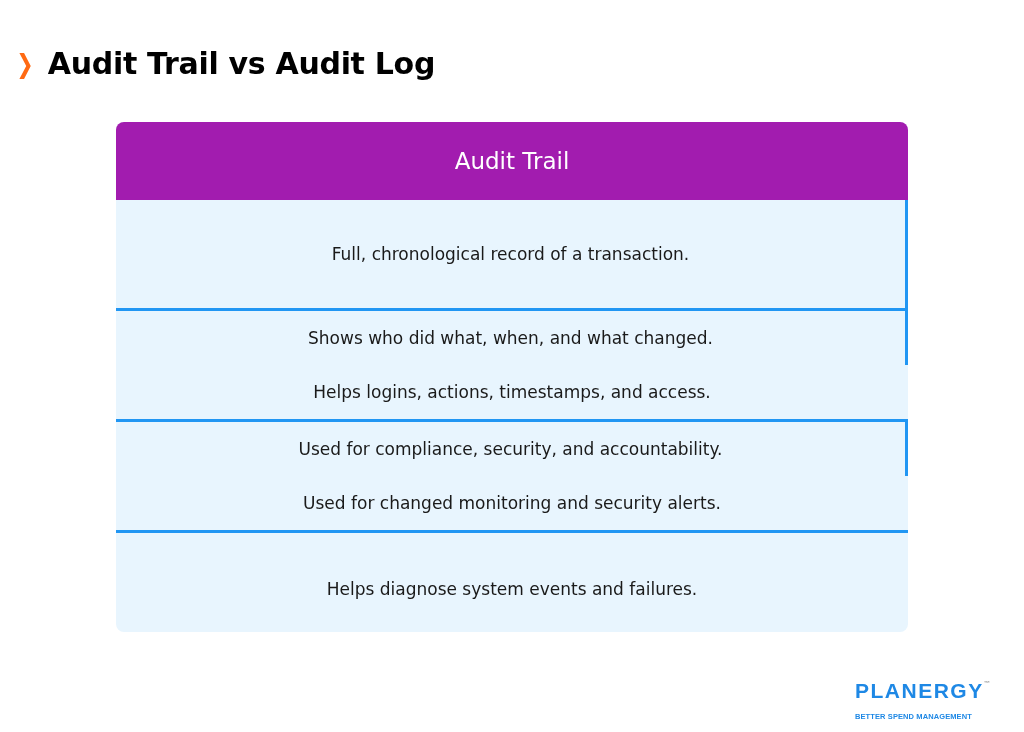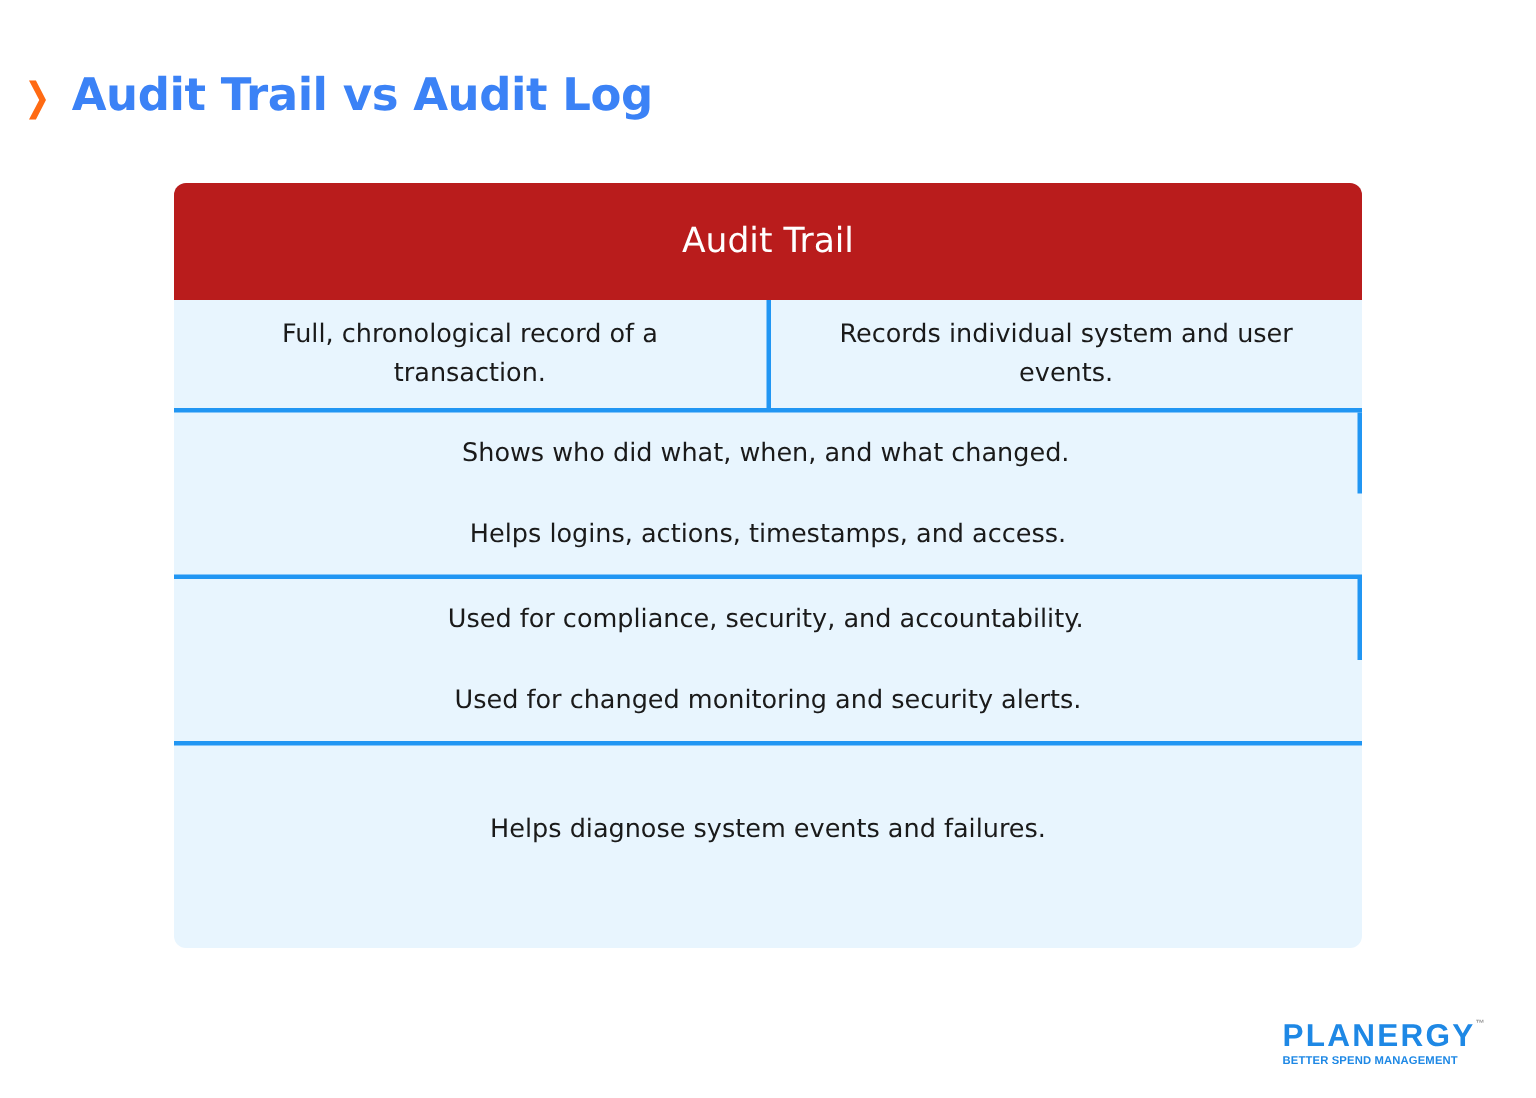--- a/index.html
+++ b/index.html
@@ -2,62 +2,61 @@
 <html><head>
   <meta charset="utf-8">
   <style>
     html, body { margin: 0; padding: 0; }
     body {
       width: 1024px; height: 732px; background: #ffffff; position: relative;
       font-family: "Liberation Sans", "DejaVu Sans", sans-serif; overflow: hidden;
     }
     .title-wrap { position: absolute; left: 14px; top: 46px; display: flex; align-items: center; }
     .chev { color: #ff6a13; font-weight: 900; font-size: 26px; margin-right: 12px; transform: scaleX(0.8); line-height: 1; }
-    .title { font-family: "DejaVu Sans", sans-serif; font-weight: 700; font-size: 30px; color: #3b82f6; letter-spacing: -0.3px; }
+    .title { font-family: "DejaVu Sans", sans-serif; font-weight: 700; font-size: 30px; color: #000000; letter-spacing: -0.3px; }
     .table {
       position: absolute; left: 116px; top: 122px; width: 792px; height: 510px;
       border-radius: 8px; overflow: hidden; background: #e8f5fe;
     }
-    .thead { display: flex; height: 78px; background: #b91c1c; flex-direction: column; }
+    .thead { display: flex; height: 78px; background: #a21caf; flex-direction: column; }
     .th {
       flex: 1; display: flex; align-items: center; justify-content: center;
       color: #ffffff; font-size: 23px; font-family: "DejaVu Sans", sans-serif; font-weight: 500;
     }
     .row { display: flex; border-top: 0; }
     .row + .row { border-top: 3px solid #2196f3; flex-direction: column; }
     .cell {
       flex: 1; display: flex; align-items: center; justify-content: center;
       text-align: center; color: #1a1a1a; font-size: 17px; line-height: 26px;
       font-family: "DejaVu Sans", sans-serif; padding: 0 40px;
     }
     .cell.left { border-right: 3px solid #2196f3; }
-    .r0 { height: 72px; }
+    .r0 { height: 108px; flex-direction: column; }
     .r1 { height: 108px; }
     .r2 { height: 108px; }
     .r3 { height: 111px; }
     .logo { position: absolute; left: 855px; top: 680px; }
     .logo-main { color: #1e88e5; font-weight: 700; font-size: 21px; letter-spacing: 1.5px; line-height: 1; font-family: "Liberation Sans", sans-serif; }
     .logo-tm { font-size: 6px; vertical-align: top; color: #999; letter-spacing: 0; }
-    .logo-sub { color: #1e88e5; font-size: 7.5px; font-weight: 700; margin-top: 1px; letter-spacing: 0.1px; font-family: "Liberation Sans", sans-serif; }
+    .logo-sub { color: #1e88e5; font-size: 7.5px; font-weight: 700; margin-top: 11px; letter-spacing: 0.1px; font-family: "Liberation Sans", sans-serif; }
   </style>
 </head>
 <body>
 
 <div class="title-wrap">
   <span class="chev">❯</span>
   <span class="title">Audit Trail vs Audit Log</span>
 </div>
 
 <div class="table">
   <div class="thead">
     <div class="th">Audit Trail</div>
   </div>
   <div class="row r0">
     <div class="cell left">Full, chronological record of a transaction.</div>
-    <div class="cell">Records individual system and user events.</div>
   </div>
   <div class="row r1">
     <div class="cell left">Shows who did what, when, and what changed.</div>
     <div class="cell">Helps logins, actions, timestamps, and access.</div>
   </div>
   <div class="row r2">
     <div class="cell left">Used for compliance, security, and accountability.</div>
     <div class="cell">Used for changed monitoring and security alerts.</div>
   </div>
   <div class="row r3">

